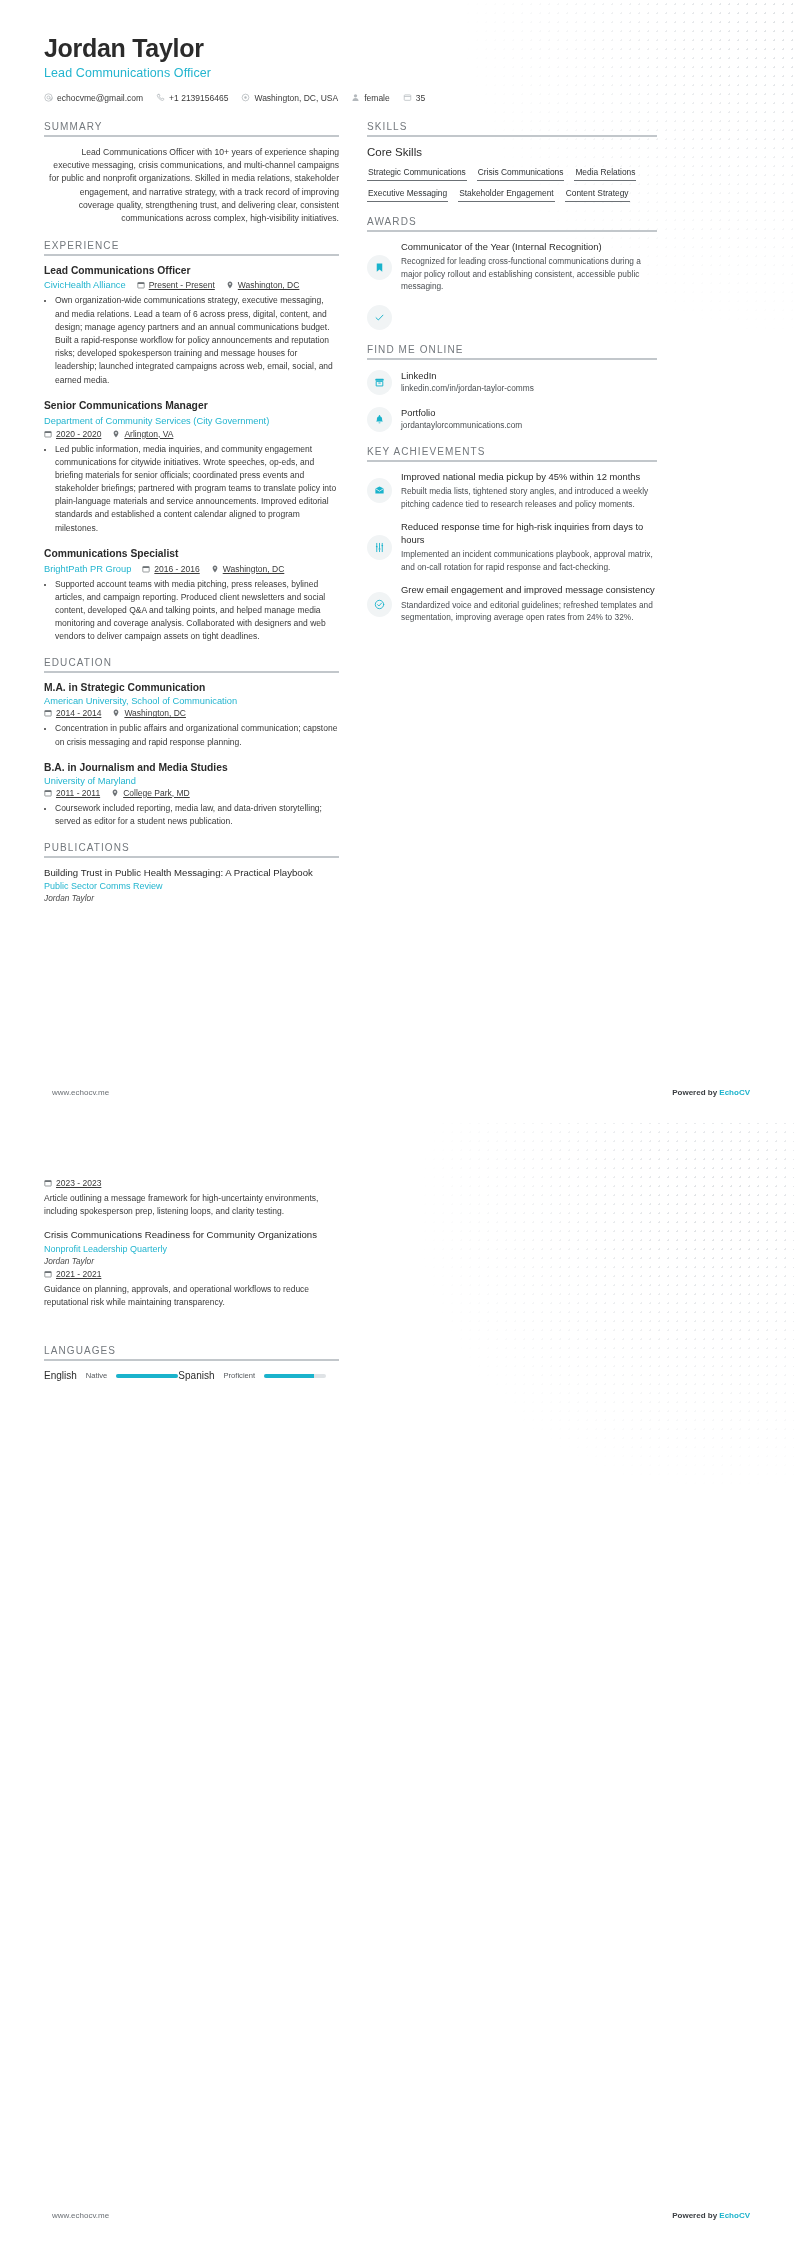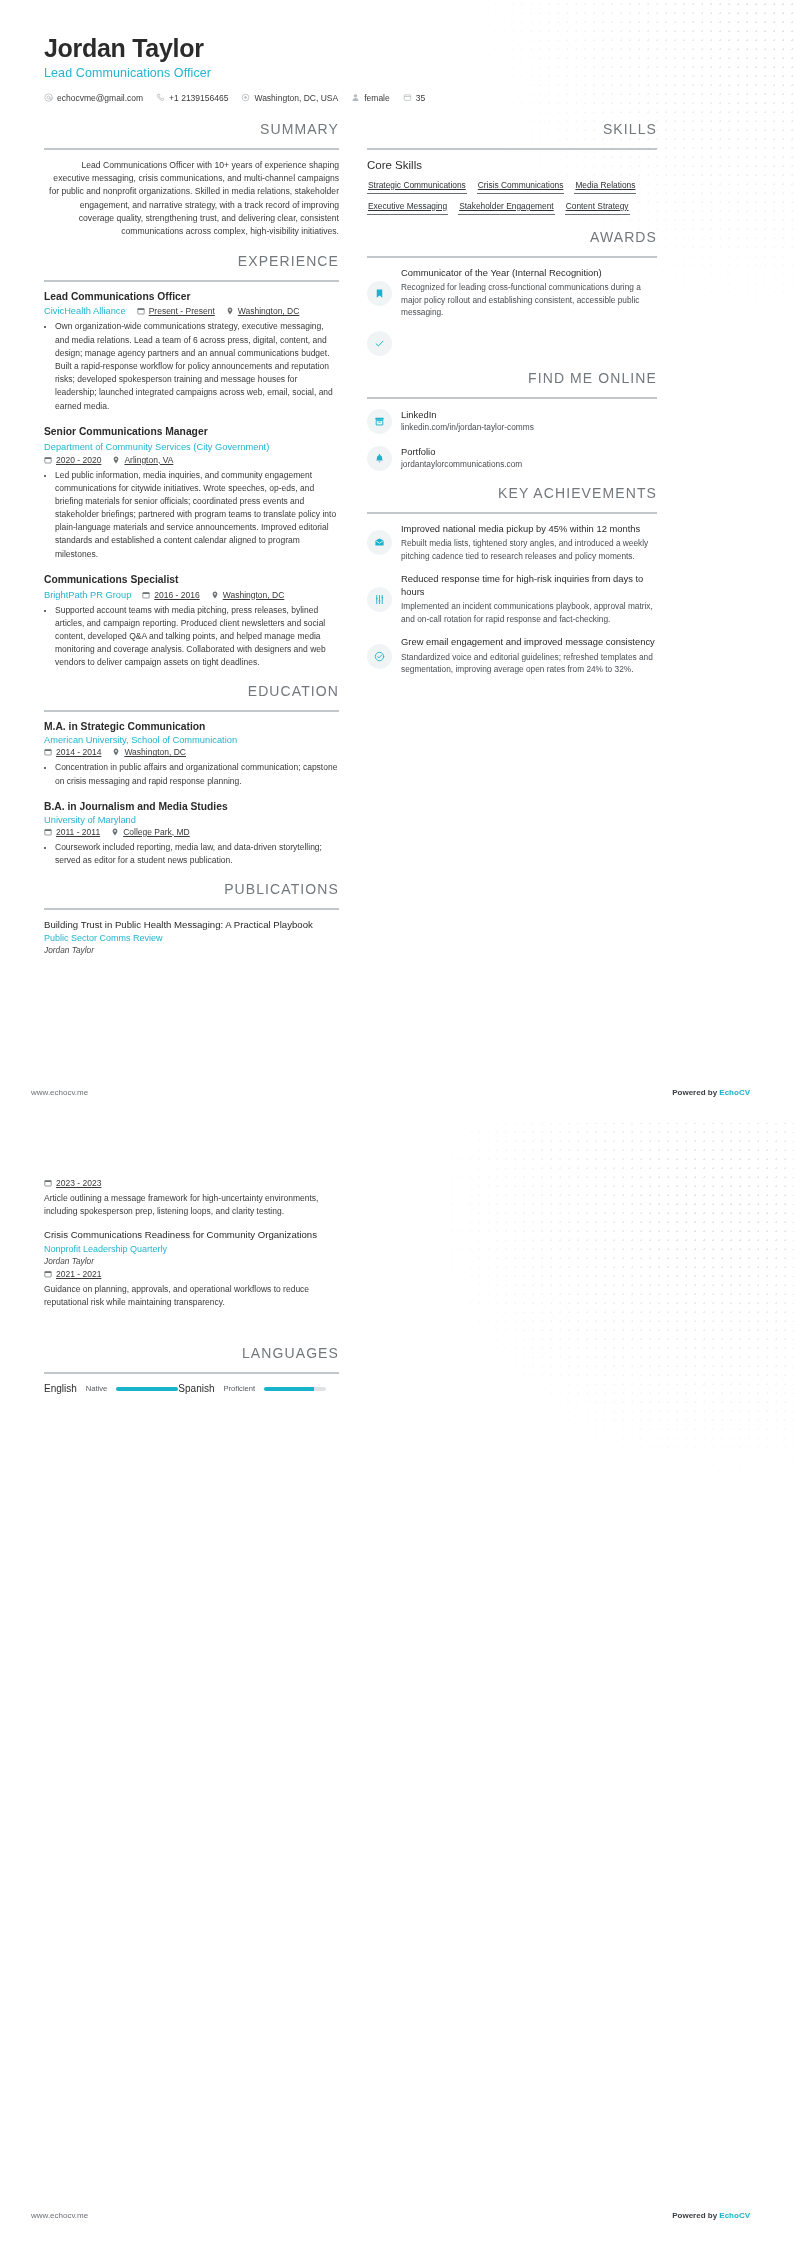--- a/index.html
+++ b/index.html
@@ -73,26 +73,25 @@
   .contact-item .ci svg { display: block; }
 
   
   .columns { display: flex; gap: 28px; margin-top: 18px; align-items: flex-start; }
   .col-left { width: 295px; flex: none; }
   .col-right { width: 290px; flex: none; }
 
   
   .sec { margin-bottom: 14px; }
   .sec-title {
-    font-size: 14px;
+    font-size: 10px;
     letter-spacing: 1.1px;
     color: #73787d;
     text-transform: uppercase;
-    padding-bottom: 11px;
-    text-align: right;
+    padding-bottom: 3px;
   }
   .sec-rule { height: 2px; background: #c2c7cb; margin-bottom: 9px; }
 
   
   .summary-text {
     font-size: 8.6px;
     line-height: 1.55;
     color: #3a3a3a;
     text-align: right;
   }
@@ -151,21 +150,20 @@
 
   
   .skills-group-title { font-size: 11.5px; color: #2b2b2b; margin-bottom: 7px; }
   .skill-chips { display: flex; flex-wrap: wrap; gap: 5px 10px; }
   .skill-chip {
     font-size: 8.4px;
     color: #2f3336;
     padding: 2px 1px 3px 1px;
     border-bottom: 1.6px solid #6b7075;
     white-space: nowrap;
-    text-decoration: underline;
   }
 
   
   .iitem { display: flex; gap: 9px; margin-bottom: 11px; align-items: center; }
   .iitem:last-child { margin-bottom: 3px; }
   .ibadge {
     width: 25px; height: 25px; flex: none;
     border-radius: 50%;
     background: #f1f4f5;
     display: flex; align-items: center; justify-content: center;
@@ -173,21 +171,21 @@
     margin-top: 1px;
   }
   .ibody { flex: 1; min-width: 0; }
   .ititle { font-size: 9.4px; color: #2b2b2b; line-height: 1.34; }
   .idesc { font-size: 8.3px; line-height: 1.5; color: #4a4e52; margin-top: 2px; }
   .isub { font-size: 8.3px; color: #4a4e52; margin-top: 1px; }
 
   
   .page-footer {
     position: absolute;
-    left: 31px; right: 44px; bottom: 26px;
+    left: 52px; right: 44px; bottom: 26px;
     display: flex; justify-content: space-between; align-items: center;
     font-size: 8px; color: #6b7075;
     z-index: 3;
   }
   .brand { font-weight: bold; color: #3a3e42; }
   .brand .brand-accent { color: #1ab3cc; }
 
   .gap { height: 22px; }
 </style>
 </head>

